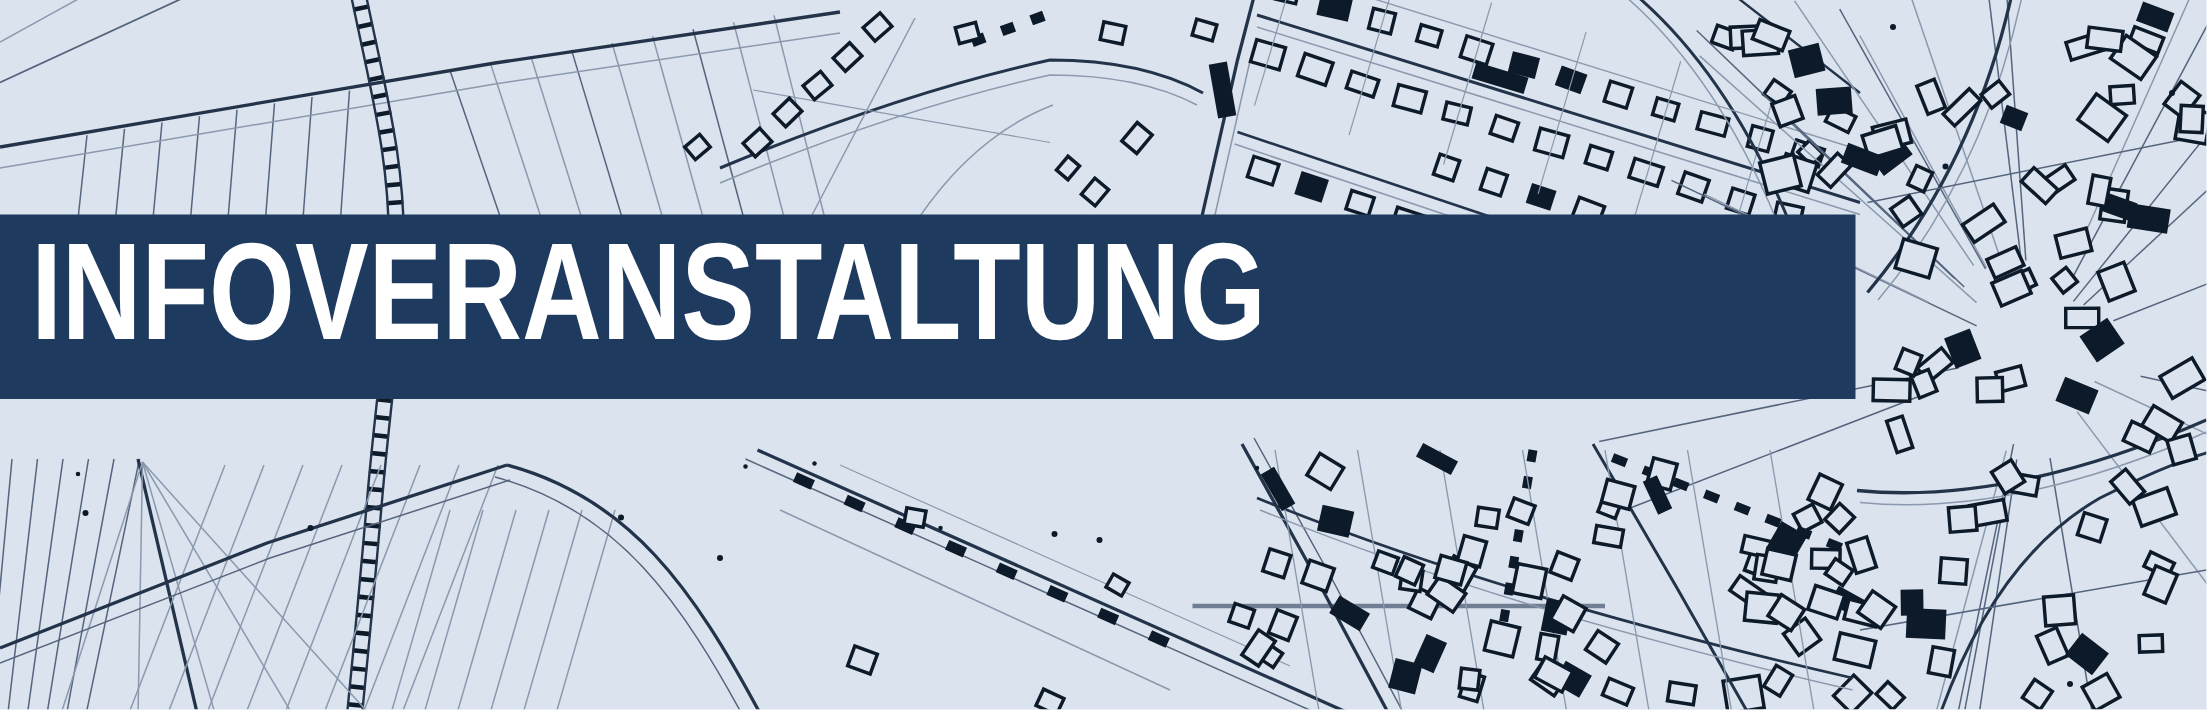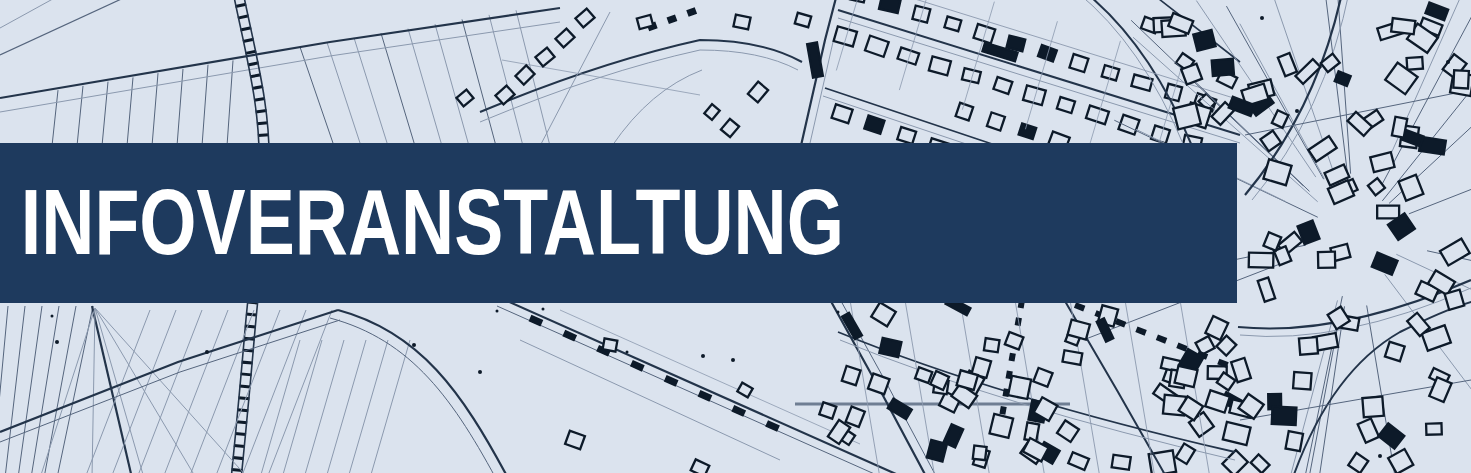--- a/index.html
+++ b/index.html
@@ -2,22 +2,22 @@
 <html><head>
 <meta charset="utf-8">
 <style>
   html,body{margin:0;padding:0;background:#fff;}
   .stage{
     position:relative;width:1471px;height:473px;overflow:hidden;
     font-family:"Liberation Sans",sans-serif;
   }
   .stage svg{position:absolute;left:0;top:0;display:block;}
   .band{
-    position:absolute;left:0;top:143px;width:1237px;height:160px;
-    display:flex;align-items:center;
+    position:absolute;left:0;top:143px;width:1237px;height:123px;
+    display:flex;align-items:flex-start;
   }
   .band h1{
     margin:0;padding-left:26px;
     font-size:92px;font-weight:bold;line-height:1.15;
     white-space:nowrap;
     transform:scaleX(0.8);transform-origin:left center;
   }
 </style>
 </head>
 <body>

